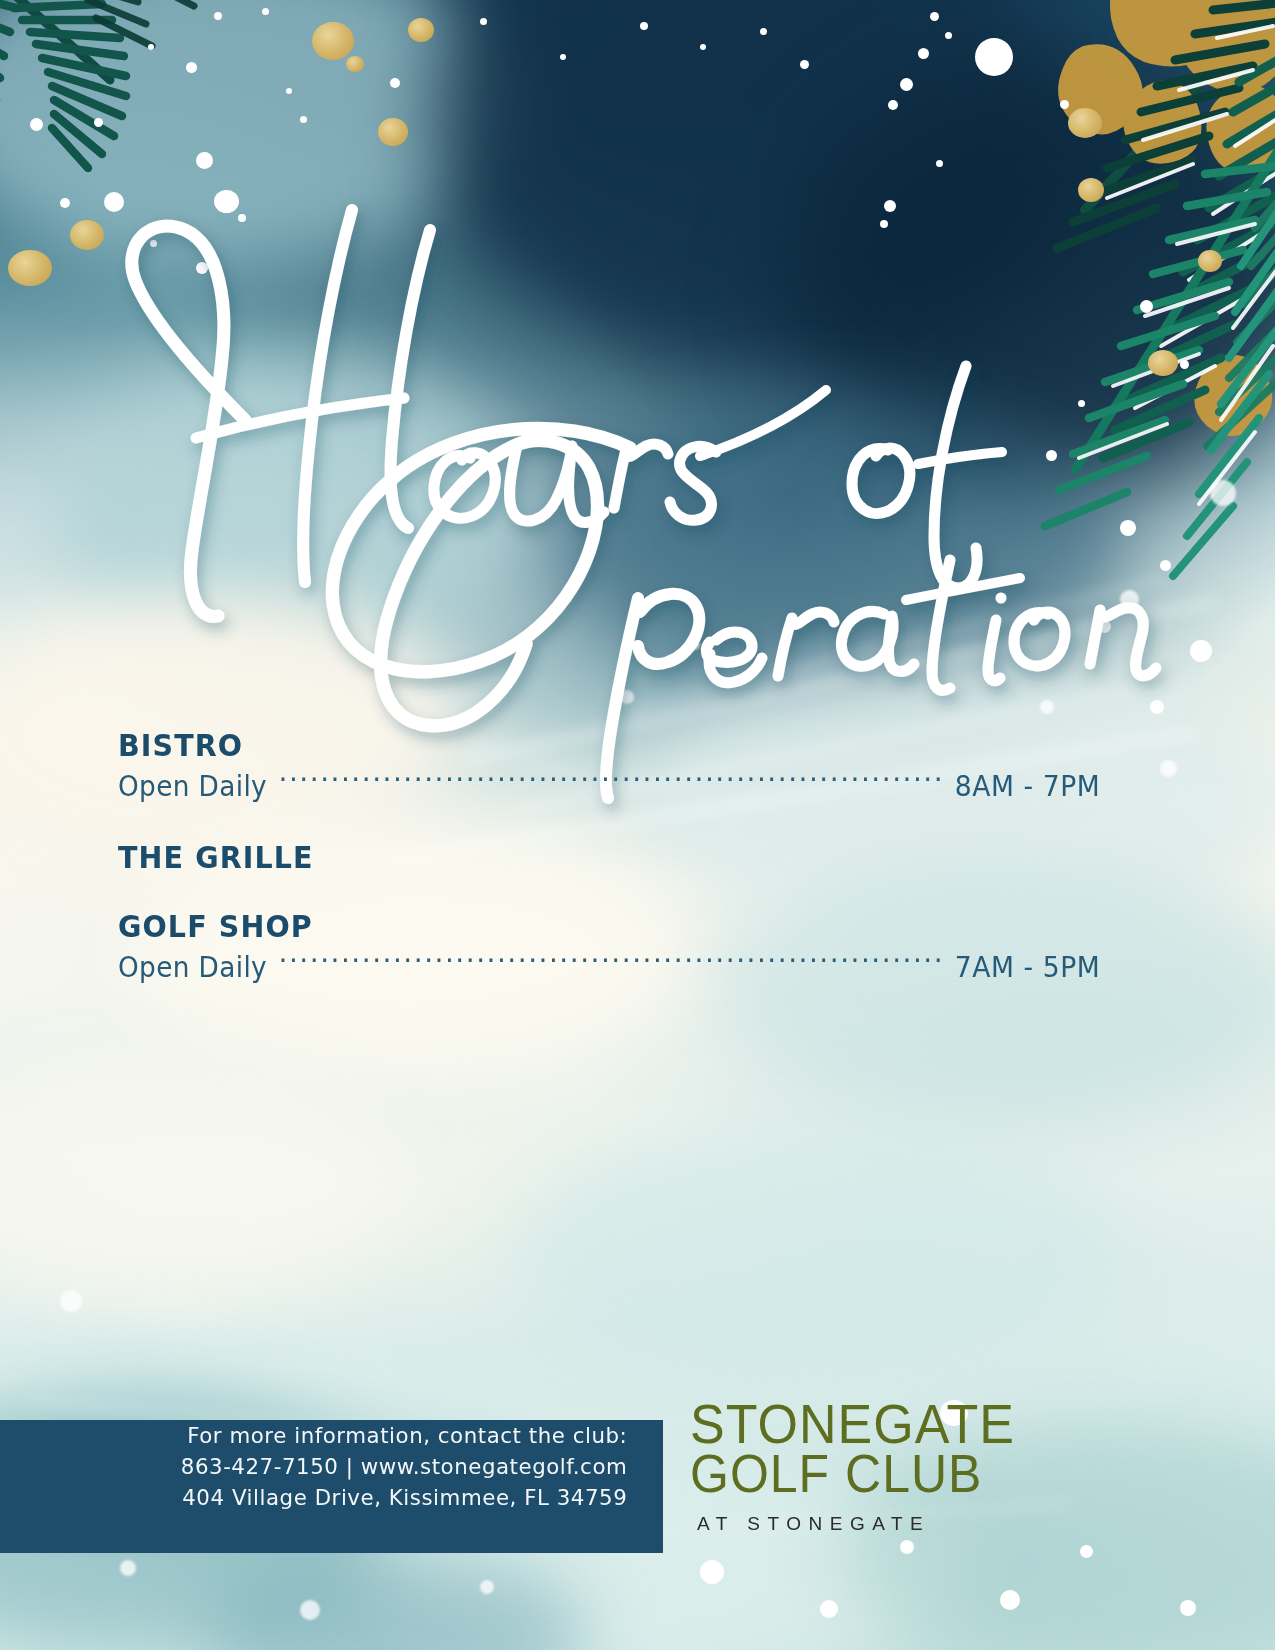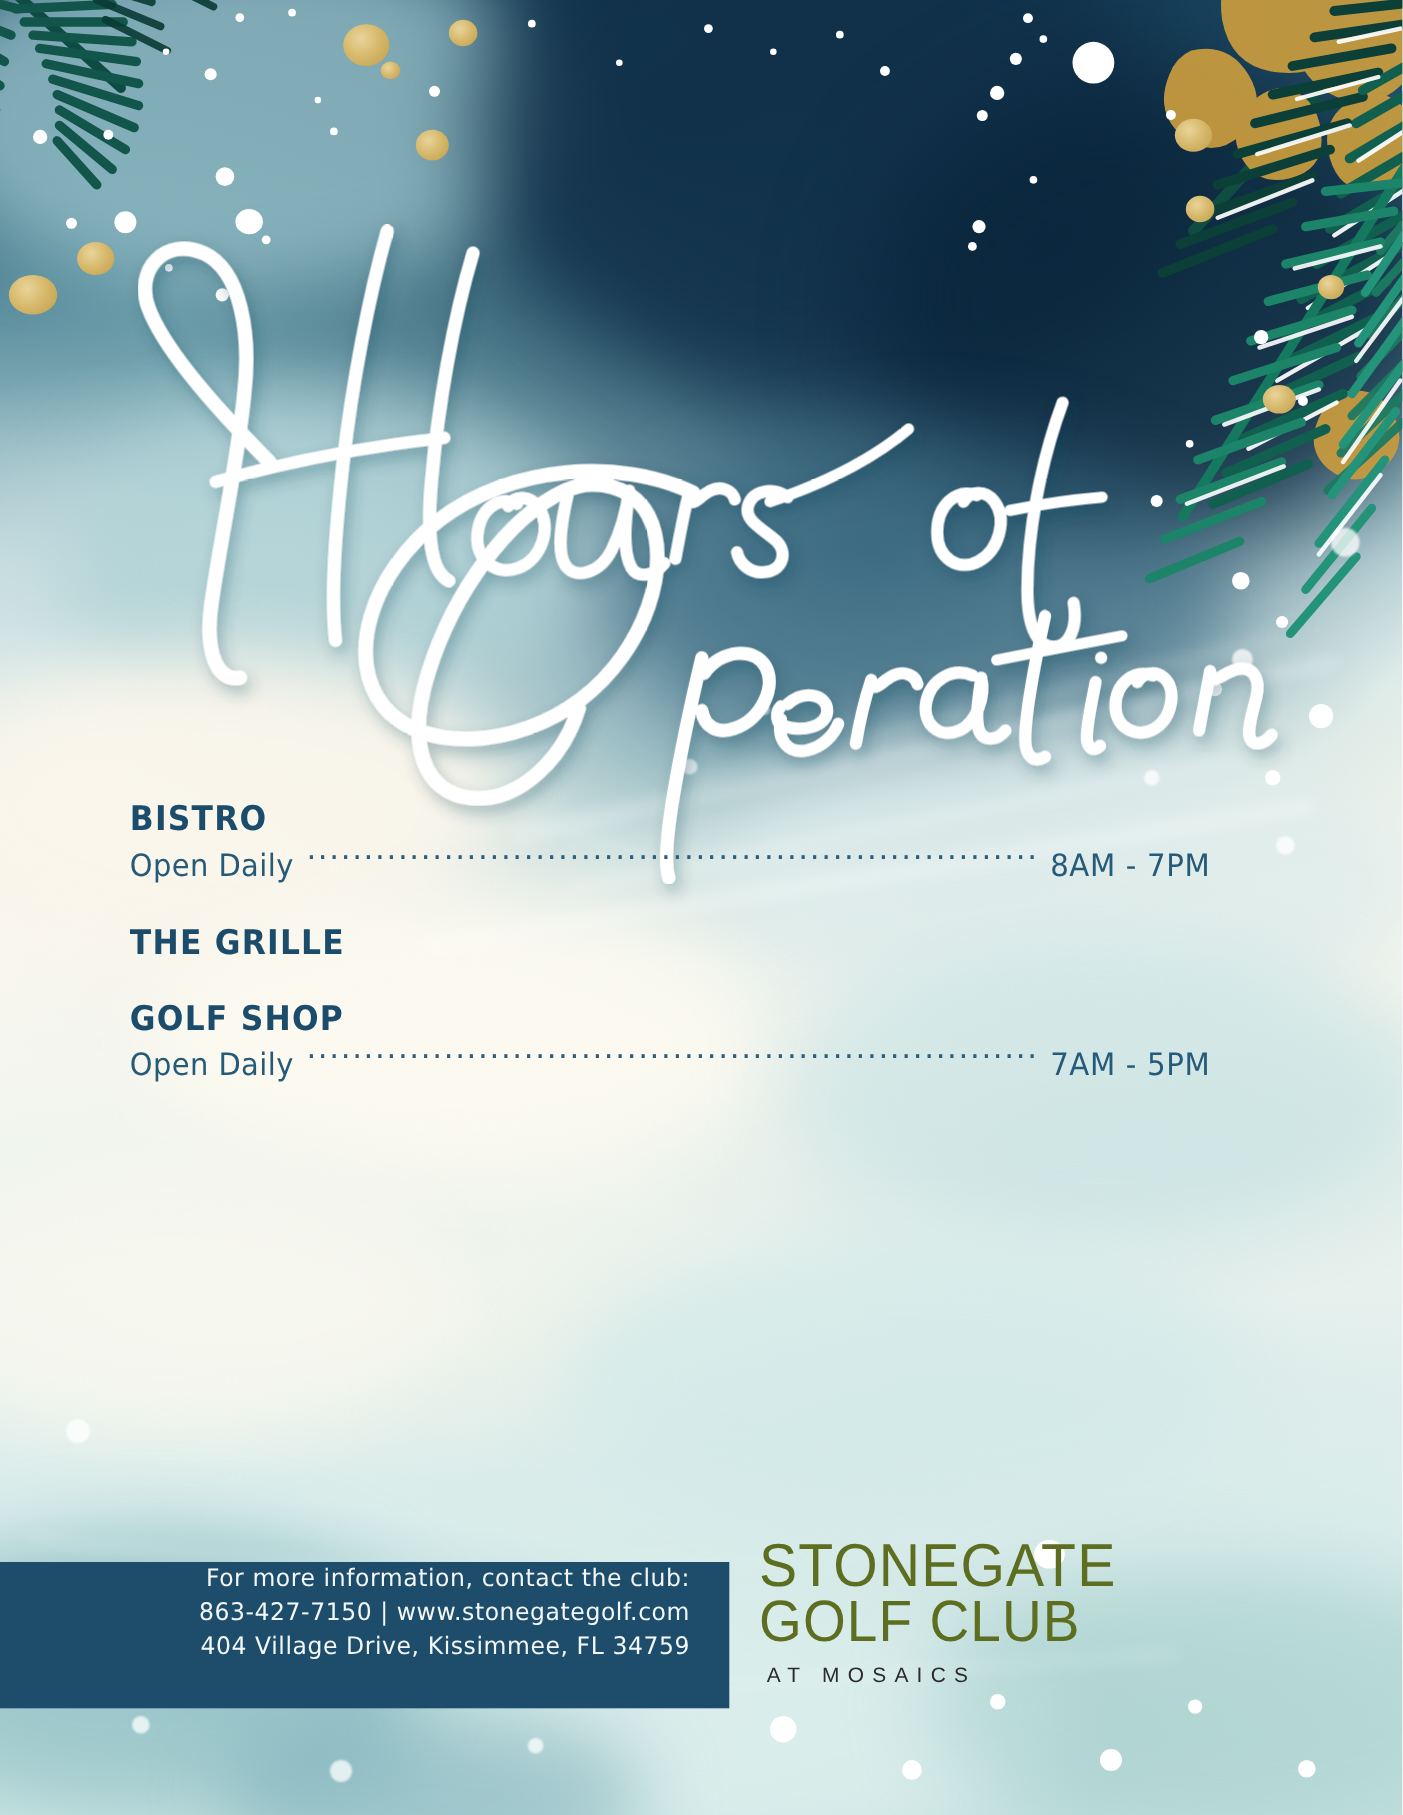--- a/index.html
+++ b/index.html
@@ -532,16 +532,16 @@
     <div class="contact-lines">
       <div>For more information, contact the club:</div>
       <div>863-427-7150 | www.stonegategolf.com</div>
       <div>404 Village Drive, Kissimmee, FL 34759</div>
     </div>
   </div>
 
   <div class="logo">
     <div class="logo-1">STONEGATE</div>
     <div class="logo-2">GOLF CLUB</div>
-    <div class="logo-3">AT MOSAICS</div>
+    <div class="logo-3">AT STONEGATE</div>
   </div>
 
 </div>
 
 </body></html>

